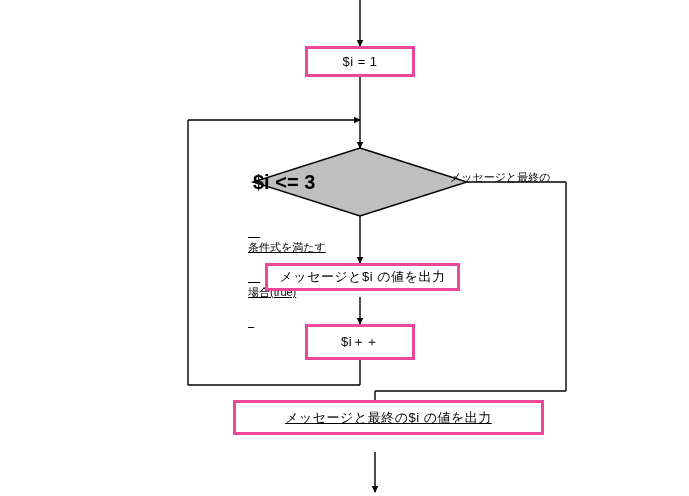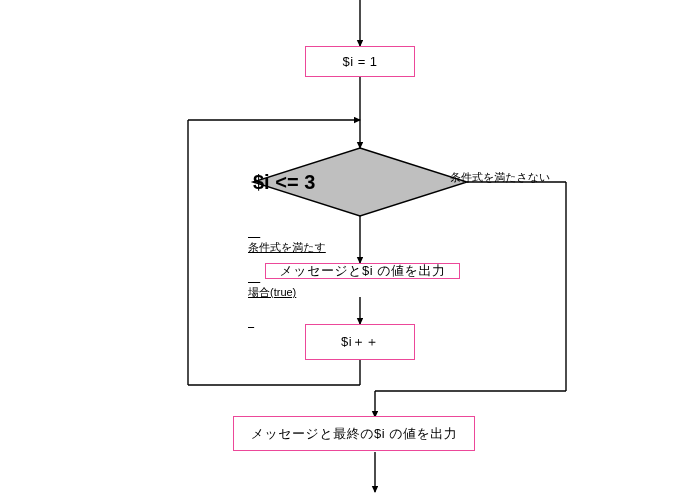--- a/index.html
+++ b/index.html
@@ -20,21 +20,21 @@
   .node {
     position: absolute;
     box-sizing: border-box;
     display: flex;
     align-items: center;
     justify-content: center;
     text-align: center;
     color: #000000;
   }
   .box {
-    border: 1px solid #ec4899;
+    border: 3px solid #ec4899;
     background: #ffffff;
     font-size: 13px;
     letter-spacing: 0.5px;
   }
   .diamond-wrap {
     position: absolute;
   }
   .diamond-label {
     position: absolute;
     left: 0;
@@ -103,33 +103,33 @@
     <span>$i = 1</span>
   </div>
 
   <div class="diamond-wrap" style="left:253px; top:148px; width:214px; height:68px;">
     <div class="diamond-label">
       <span>$i &lt;= 3</span>
     </div>
   </div>
 
   <div class="edge-label" style="left:450px; top:140px;">
-    <div>条件式を満たさない</div>
+    <div>メッセージと最終の</div>
   </div>
 
   <div class="edge-label" style="left:248px; top:210px;text-decoration:underline;">
     <div>条件式を満たす</div>
     <div>場合(true)</div>
   </div>
 
-  <div class="node box" style="left:265px; top:263px; width:195px; height:16px;">
+  <div class="node box" style="left:265px; top:263px; width:195px; height:28px;">
     <span>メッセージと$i の値を出力</span>
   </div>
 
   <div class="node box" style="left:305px; top:324px; width:110px; height:36px;">
     <span>$i＋＋</span>
   </div>
 
-  <div class="node box" style="left:233px; top:416px; width:242px; height:35px;">
+  <div class="node box" style="left:233px; top:400px; width:311px; height:35px;text-decoration:underline;">
     <span>メッセージと最終の$i の値を出力</span>
   </div>
 
 </div>
 
 </body></html>

